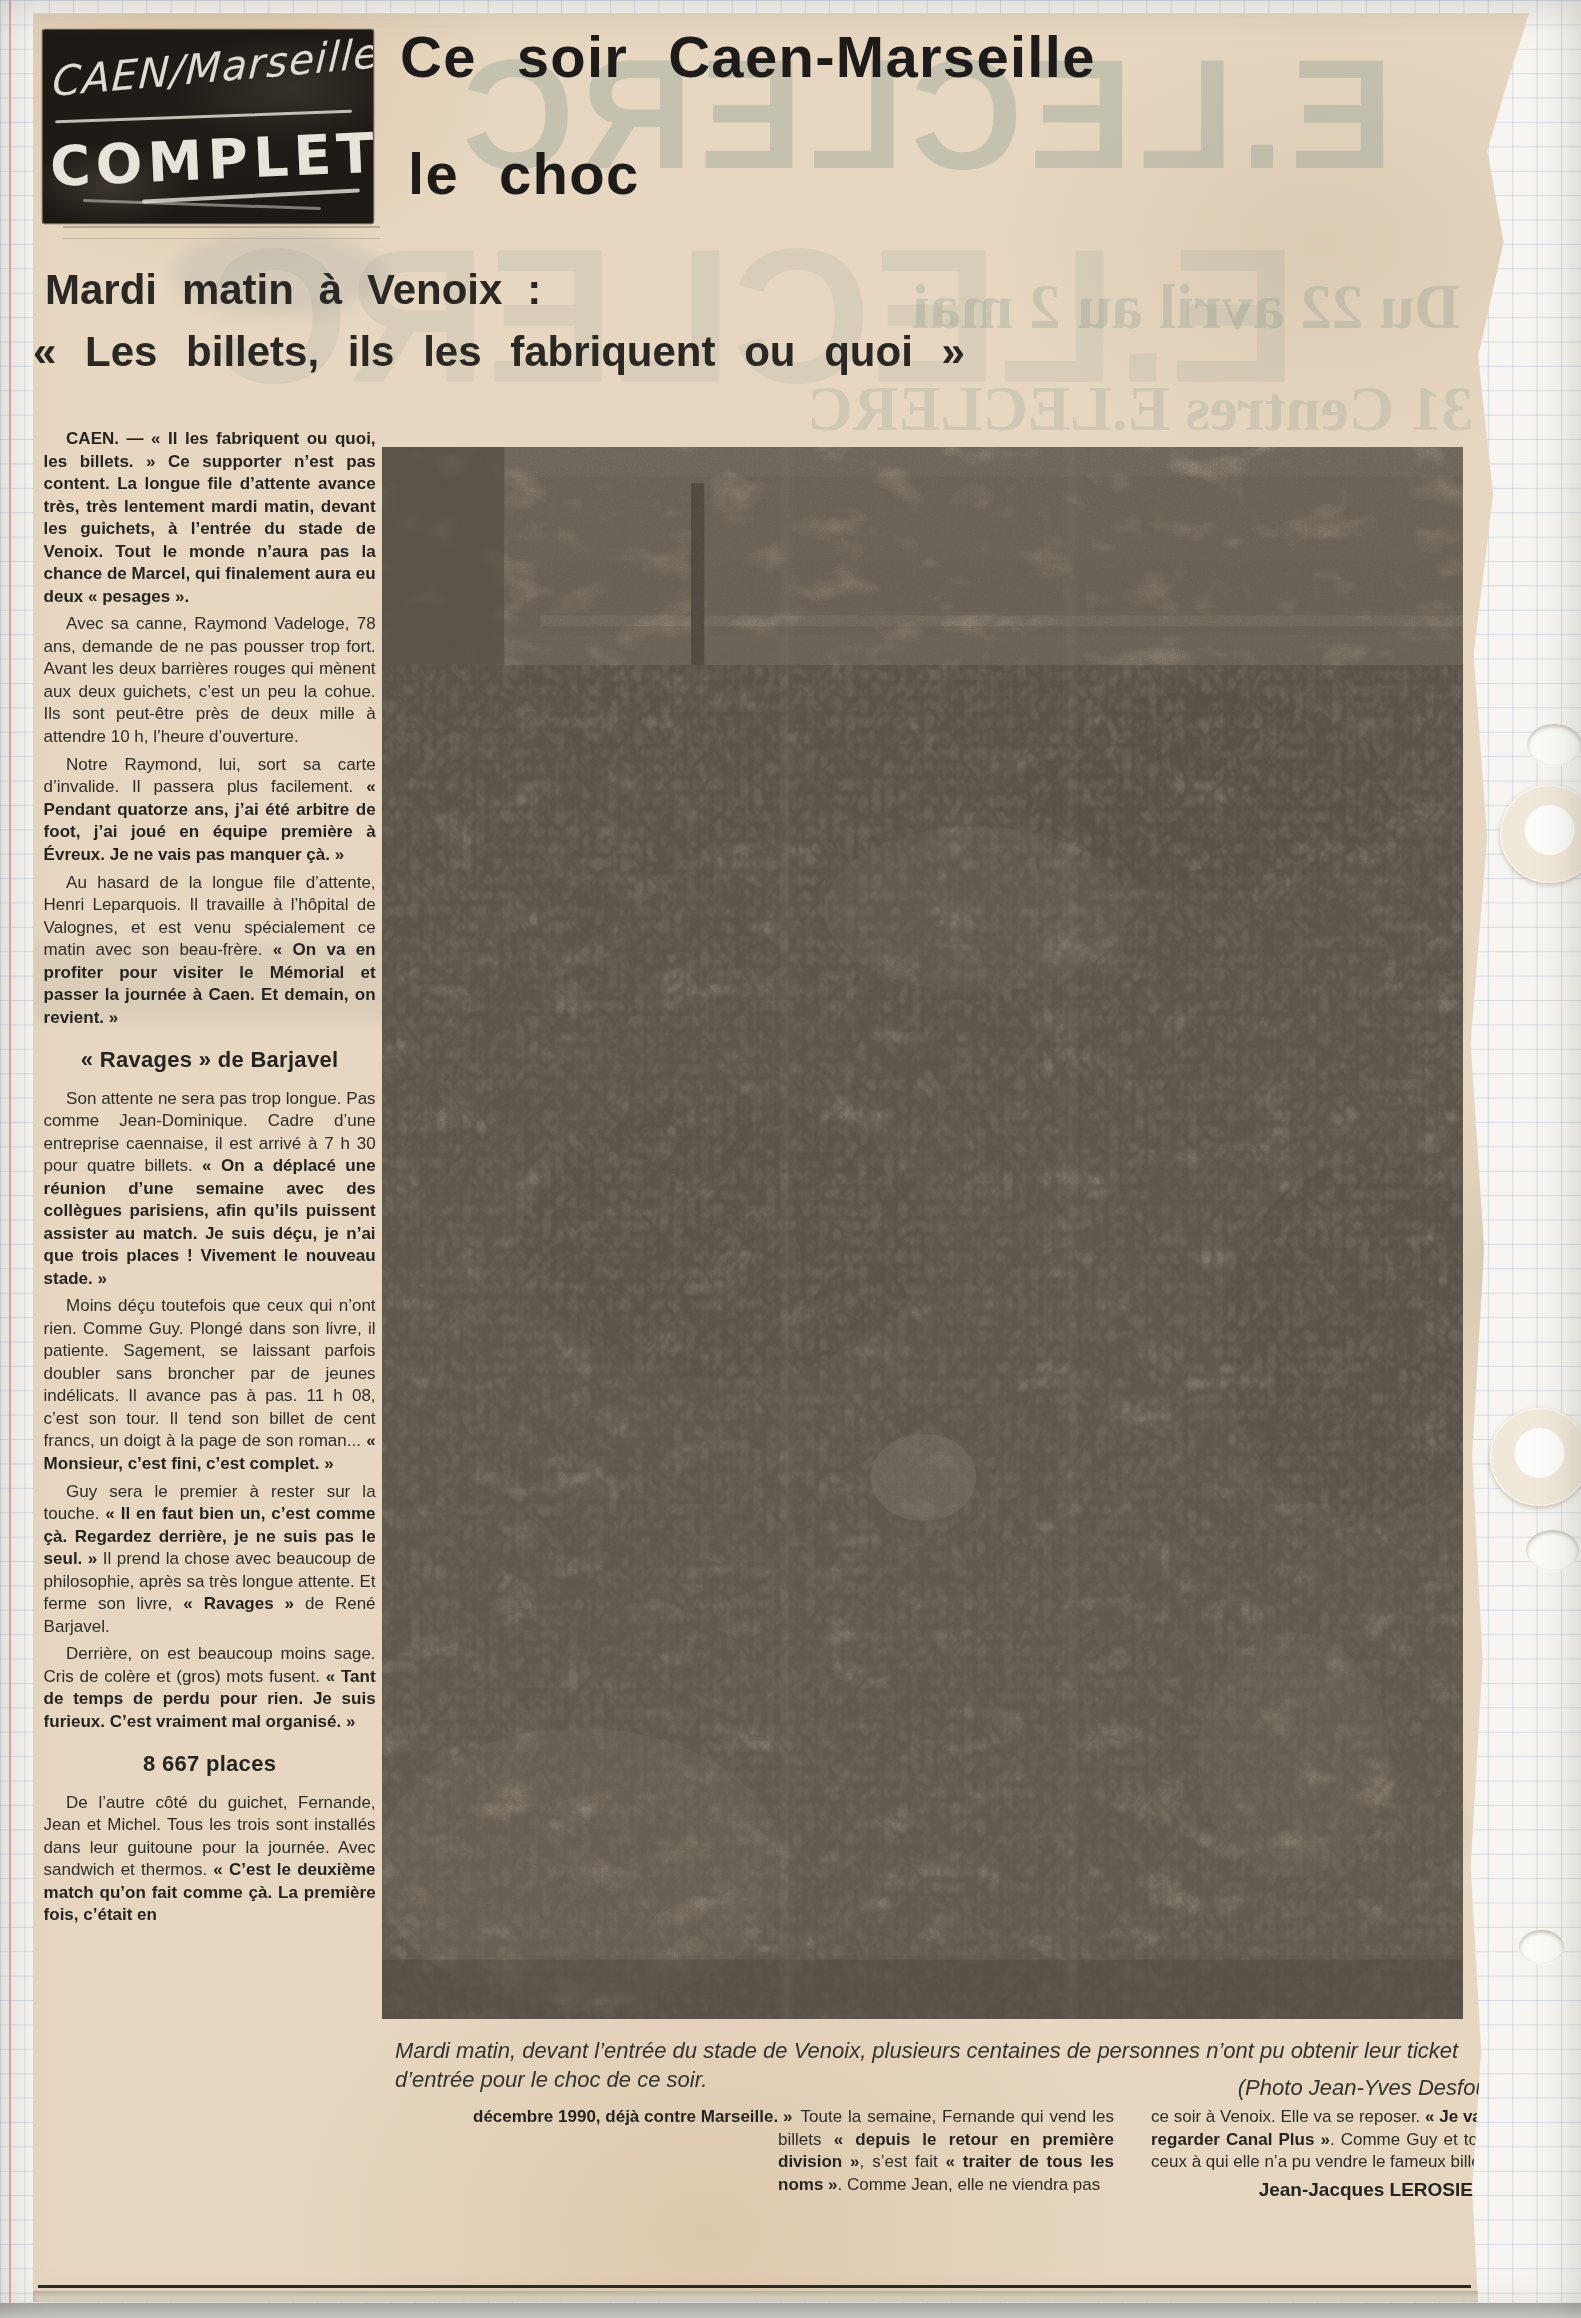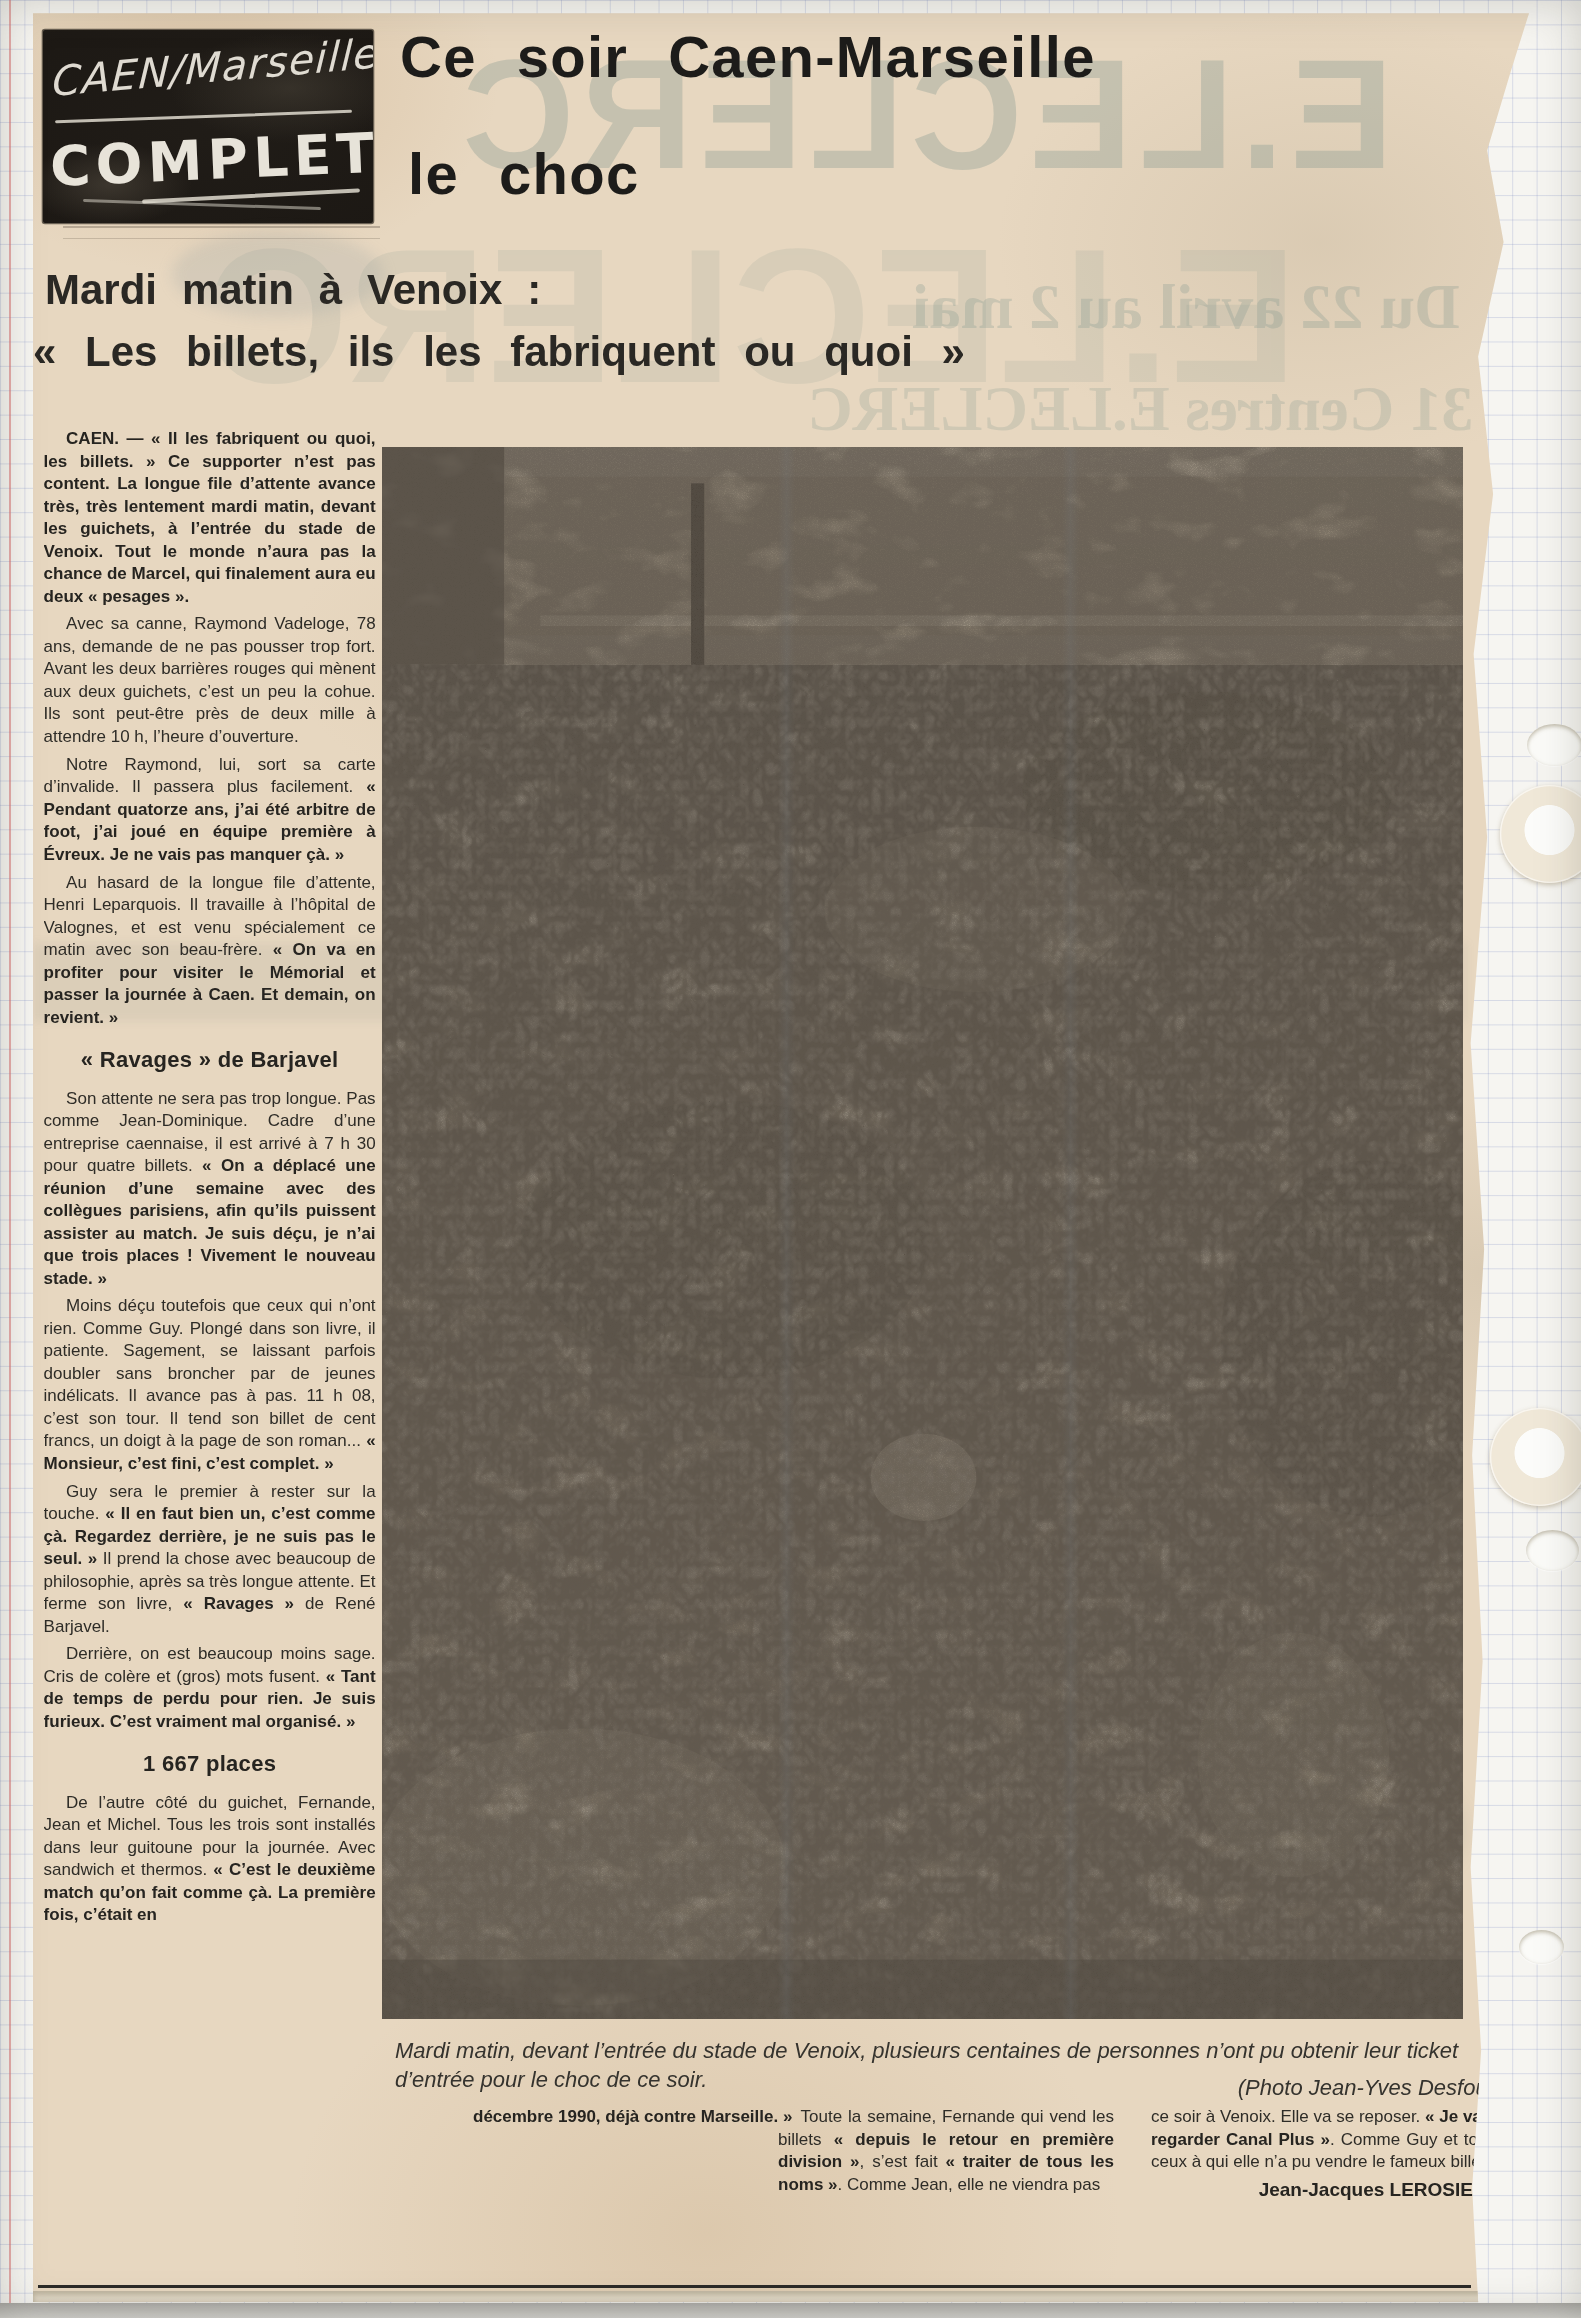--- a/index.html
+++ b/index.html
@@ -168,21 +168,21 @@
   <div class="main-col">
       <p class="lead"><b>CAEN. — « Il les fabriquent ou quoi, les billets. » Ce supporter n’est pas content. La longue file d’attente avance très, très lentement mardi matin, devant les guichets, à l’entrée du stade de Venoix. Tout le monde n’aura pas la chance de Marcel, qui finalement aura eu deux « pesages ».</b></p>
       <p><span>Avec sa canne, Raymond Vadeloge, 78 ans, demande de ne pas pousser trop fort. Avant les deux barrières rouges qui mènent aux deux guichets, c’est un peu la cohue. Ils sont peut-être près de deux mille à attendre 10 h, l’heure d’ouverture.</span></p>
       <p><span>Notre Raymond, lui, sort sa carte d’invalide. Il passera plus facilement. </span><b>« Pendant quatorze ans, j’ai été arbitre de foot, j’ai joué en équipe première à Évreux. Je ne vais pas manquer çà. »</b></p>
       <p><span>Au hasard de la longue file d’attente, Henri Leparquois. Il travaille à l’hôpital de Valognes, et est venu spécialement ce matin avec son beau-frère. </span><b>« On va en profiter pour visiter le Mémorial et passer la journée à Caen. Et demain, on revient. »</b></p>
       <h3 class="colhead">« Ravages » de Barjavel</h3>
       <p><span>Son attente ne sera pas trop longue. Pas comme Jean-Dominique. Cadre d’une entreprise caennaise, il est arrivé à 7 h 30 pour quatre billets. </span><b>« On a déplacé une réunion d’une semaine avec des collègues parisiens, afin qu’ils puissent assister au match. Je suis déçu, je n’ai que trois places ! Vivement le nouveau stade. »</b></p>
       <p><span>Moins déçu toutefois que ceux qui n’ont rien. Comme Guy. Plongé dans son livre, il patiente. Sagement, se laissant parfois doubler sans broncher par de jeunes indélicats. Il avance pas à pas. 11 h 08, c’est son tour. Il tend son billet de cent francs, un doigt à la page de son roman... </span><b>« Monsieur, c’est fini, c’est complet. »</b></p>
       <p><span>Guy sera le premier à rester sur la touche. </span><b>« Il en faut bien un, c’est comme çà. Regardez derrière, je ne suis pas le seul. »</b><span> Il prend la chose avec beaucoup de philosophie, après sa très longue attente. Et ferme son livre, </span><b>« Ravages »</b><span> de René Barjavel.</span></p>
       <p><span>Derrière, on est beaucoup moins sage. Cris de colère et (gros) mots fusent. </span><b>« Tant de temps de perdu pour rien. Je suis furieux. C’est vraiment mal organisé. »</b></p>
-      <h3 class="colhead">1 667 places</h3>
+      <h3 class="colhead">8 667 places</h3>
       <p><span>De l’autre côté du guichet, Fernande, Jean et Michel. Tous les trois sont installés dans leur guitoune pour la journée. Avec sandwich et thermos. </span><b>« C’est le deuxième match qu’on fait comme çà. La première fois, c’était en</b></p>
     </div>
 
   <div class="photo">
     <svg viewBox="0 0 1637 2380" preserveAspectRatio="none">
       <defs>
         <linearGradient id="sky" x1="0" x2="0" y1="0" y2="1">
           <stop offset="0" stop-color="#c7bca8"></stop>
             <stop offset="1" stop-color="#aea390"></stop>
         </linearGradient>

